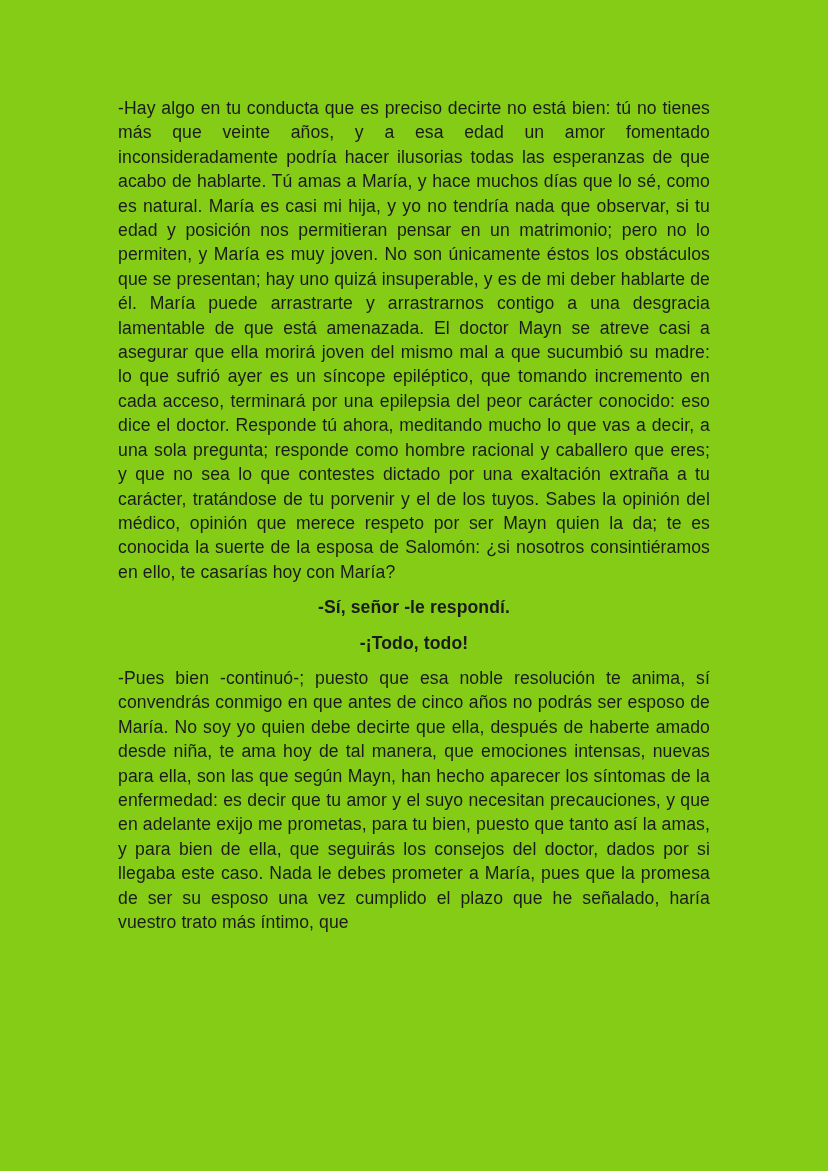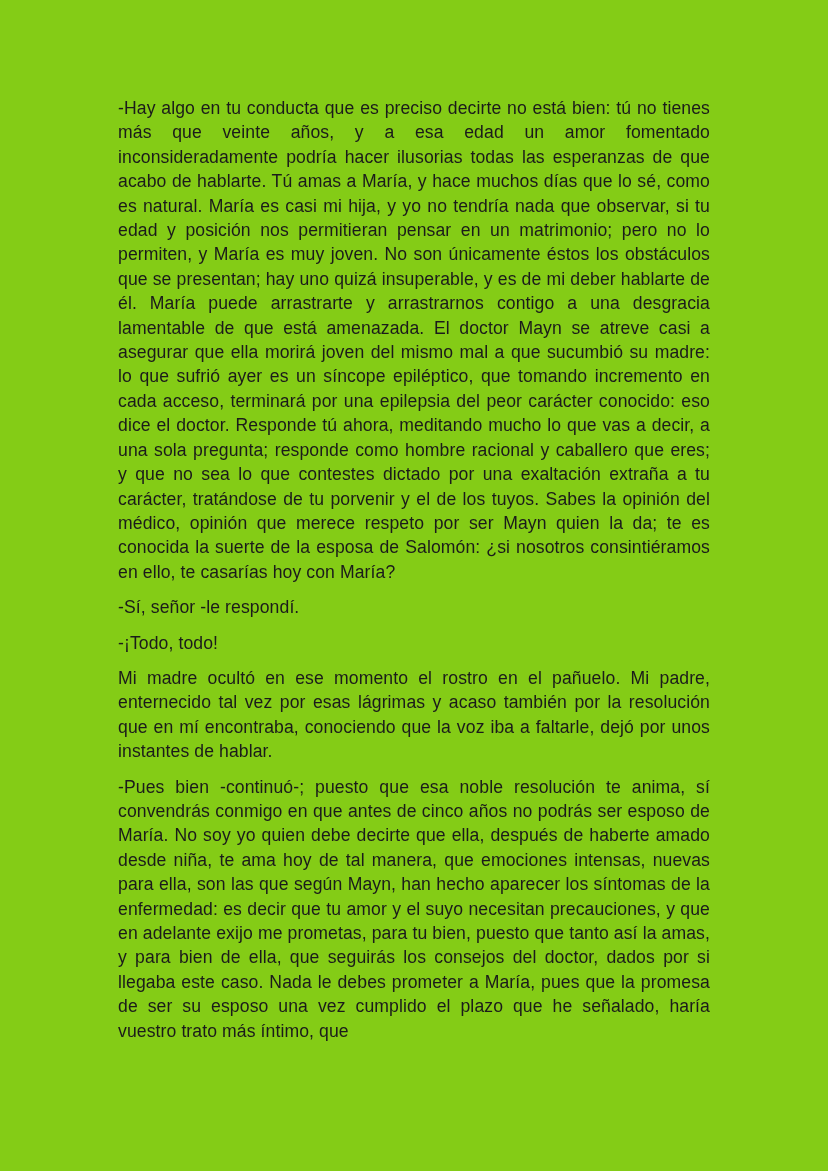--- a/index.html
+++ b/index.html
@@ -37,35 +37,35 @@
     text-align: justify;
     text-justify: inter-word;
     letter-spacing: 0.1px;
     word-spacing: 0px;
     font-weight: 400;
     -webkit-font-smoothing: antialiased;
   }
 
   
   .para.flush-left {
-    text-align: left;
+    text-align: center;
+    font-weight: bold;
   }
 </style>
 </head>
 <body>
 
 <div class="page">
   <div class="text-column">
 
     <p class="para">-Hay algo en tu conducta que es preciso decirte no está bien: tú no tienes más que veinte años, y a esa edad un amor fomentado inconsideradamente podría hacer ilusorias todas las esperanzas de que acabo de hablarte. Tú amas a María, y hace muchos días que lo sé, como es natural. María es casi mi hija, y yo no tendría nada que observar, si tu edad y posición nos permitieran pensar en un matrimonio; pero no lo permiten, y María es muy joven. No son únicamente éstos los obstáculos que se presentan; hay uno quizá insuperable, y es de mi deber hablarte de él. María puede arrastrarte y arrastrarnos contigo a una desgracia lamentable de que está amenazada. El doctor Mayn se atreve casi a asegurar que ella morirá joven del mismo mal a que sucumbió su madre: lo que sufrió ayer es un síncope epiléptico, que tomando incremento en cada acceso, terminará por una epilepsia del peor carácter conocido: eso dice el doctor. Responde tú ahora, meditando mucho lo que vas a decir, a una sola pregunta; responde como hombre racional y caballero que eres; y que no sea lo que contestes dictado por una exaltación extraña a tu carácter, tratándose de tu porvenir y el de los tuyos. Sabes la opinión del médico, opinión que merece respeto por ser Mayn quien la da; te es conocida la suerte de la esposa de Salomón: ¿si nosotros consintiéramos en ello, te casarías hoy con María?</p>
 
     <p class="para flush-left">-Sí, señor -le respondí.</p>
 
 
     <p class="para flush-left">-¡Todo, todo!</p>
 
 
-    <p class="para">Mi madre ocultó en ese momento el rostro en el pañuelo. Mi padre, enternecido tal vez por esas lágrimas y acaso también por la resolución que en mí encontraba, conociendo que la voz iba a faltarle, dejó por unos instantes de hablar.</p>
 
     <p class="para">-Pues bien -continuó-; puesto que esa noble resolución te anima, sí convendrás conmigo en que antes de cinco años no podrás ser esposo de María. No soy yo quien debe decirte que ella, después de haberte amado desde niña, te ama hoy de tal manera, que emociones intensas, nuevas para ella, son las que según Mayn, han hecho aparecer los síntomas de la enfermedad: es decir que tu amor y el suyo necesitan precauciones, y que en adelante exijo me prometas, para tu bien, puesto que tanto así la amas, y para bien de ella, que seguirás los consejos del doctor, dados por si llegaba este caso. Nada le debes prometer a María, pues que la promesa de ser su esposo una vez cumplido el plazo que he señalado, haría vuestro trato más íntimo, que</p>
 
   </div>
 </div>
 
 </body></html>

